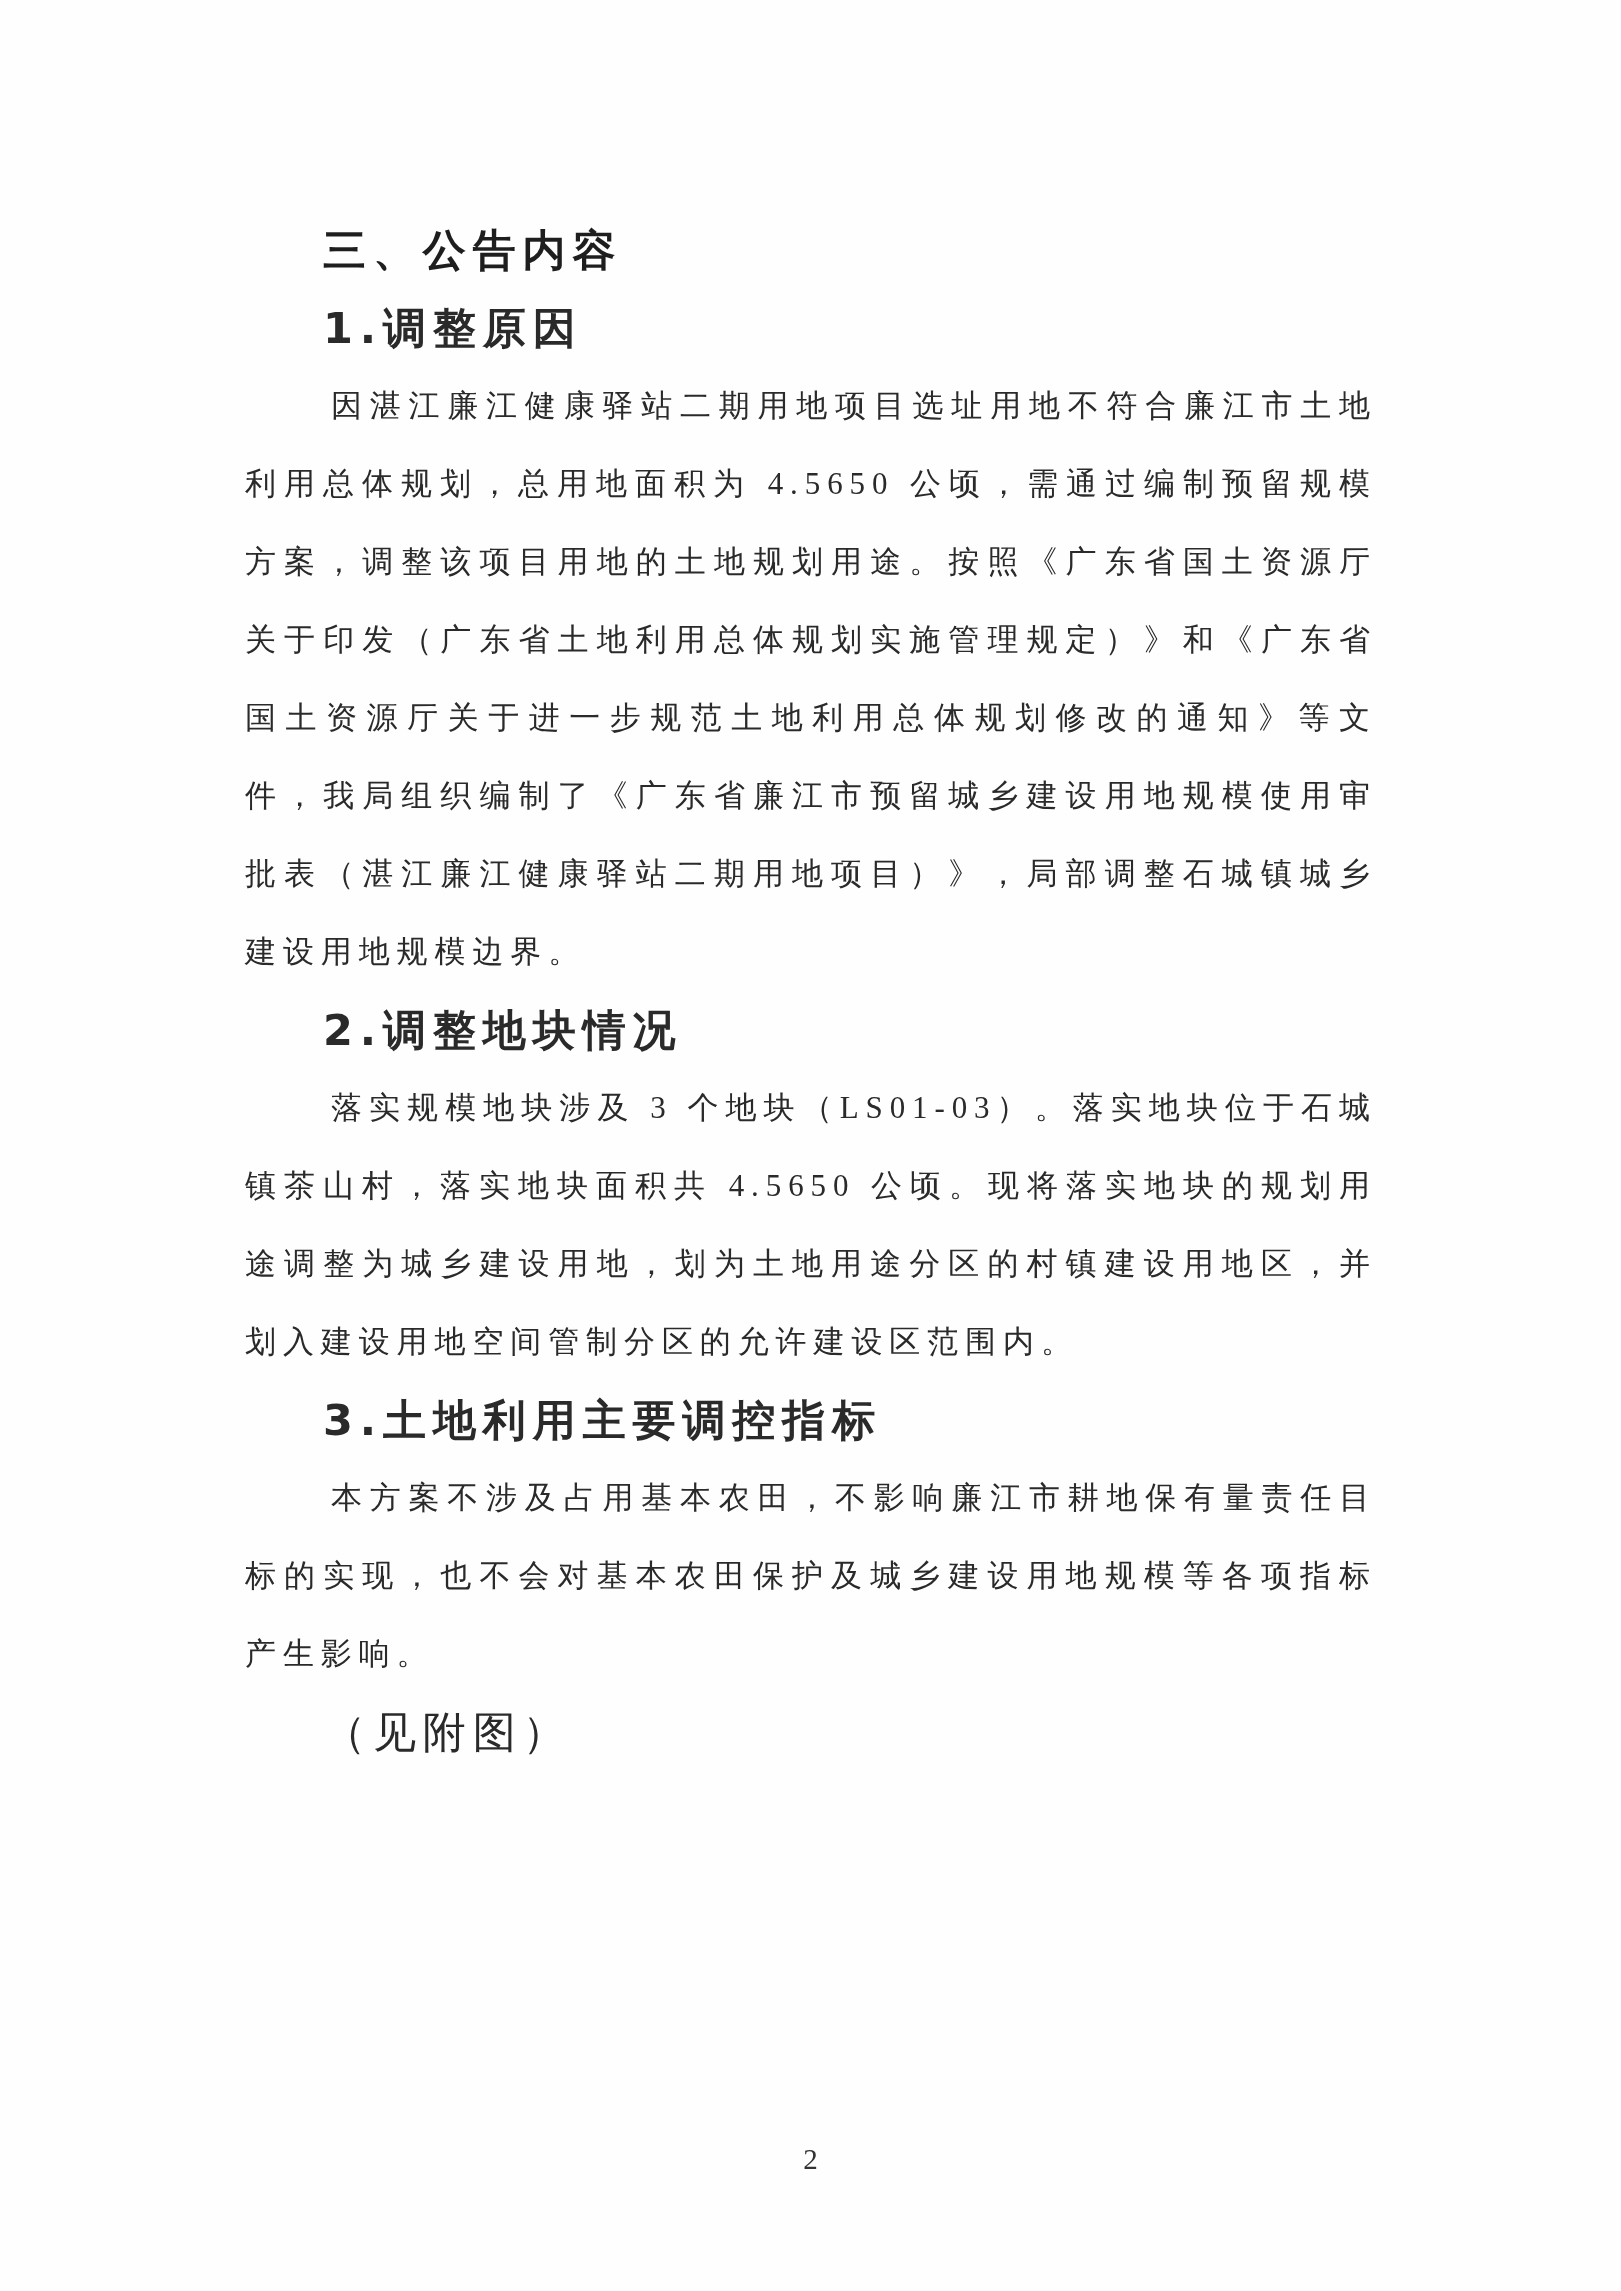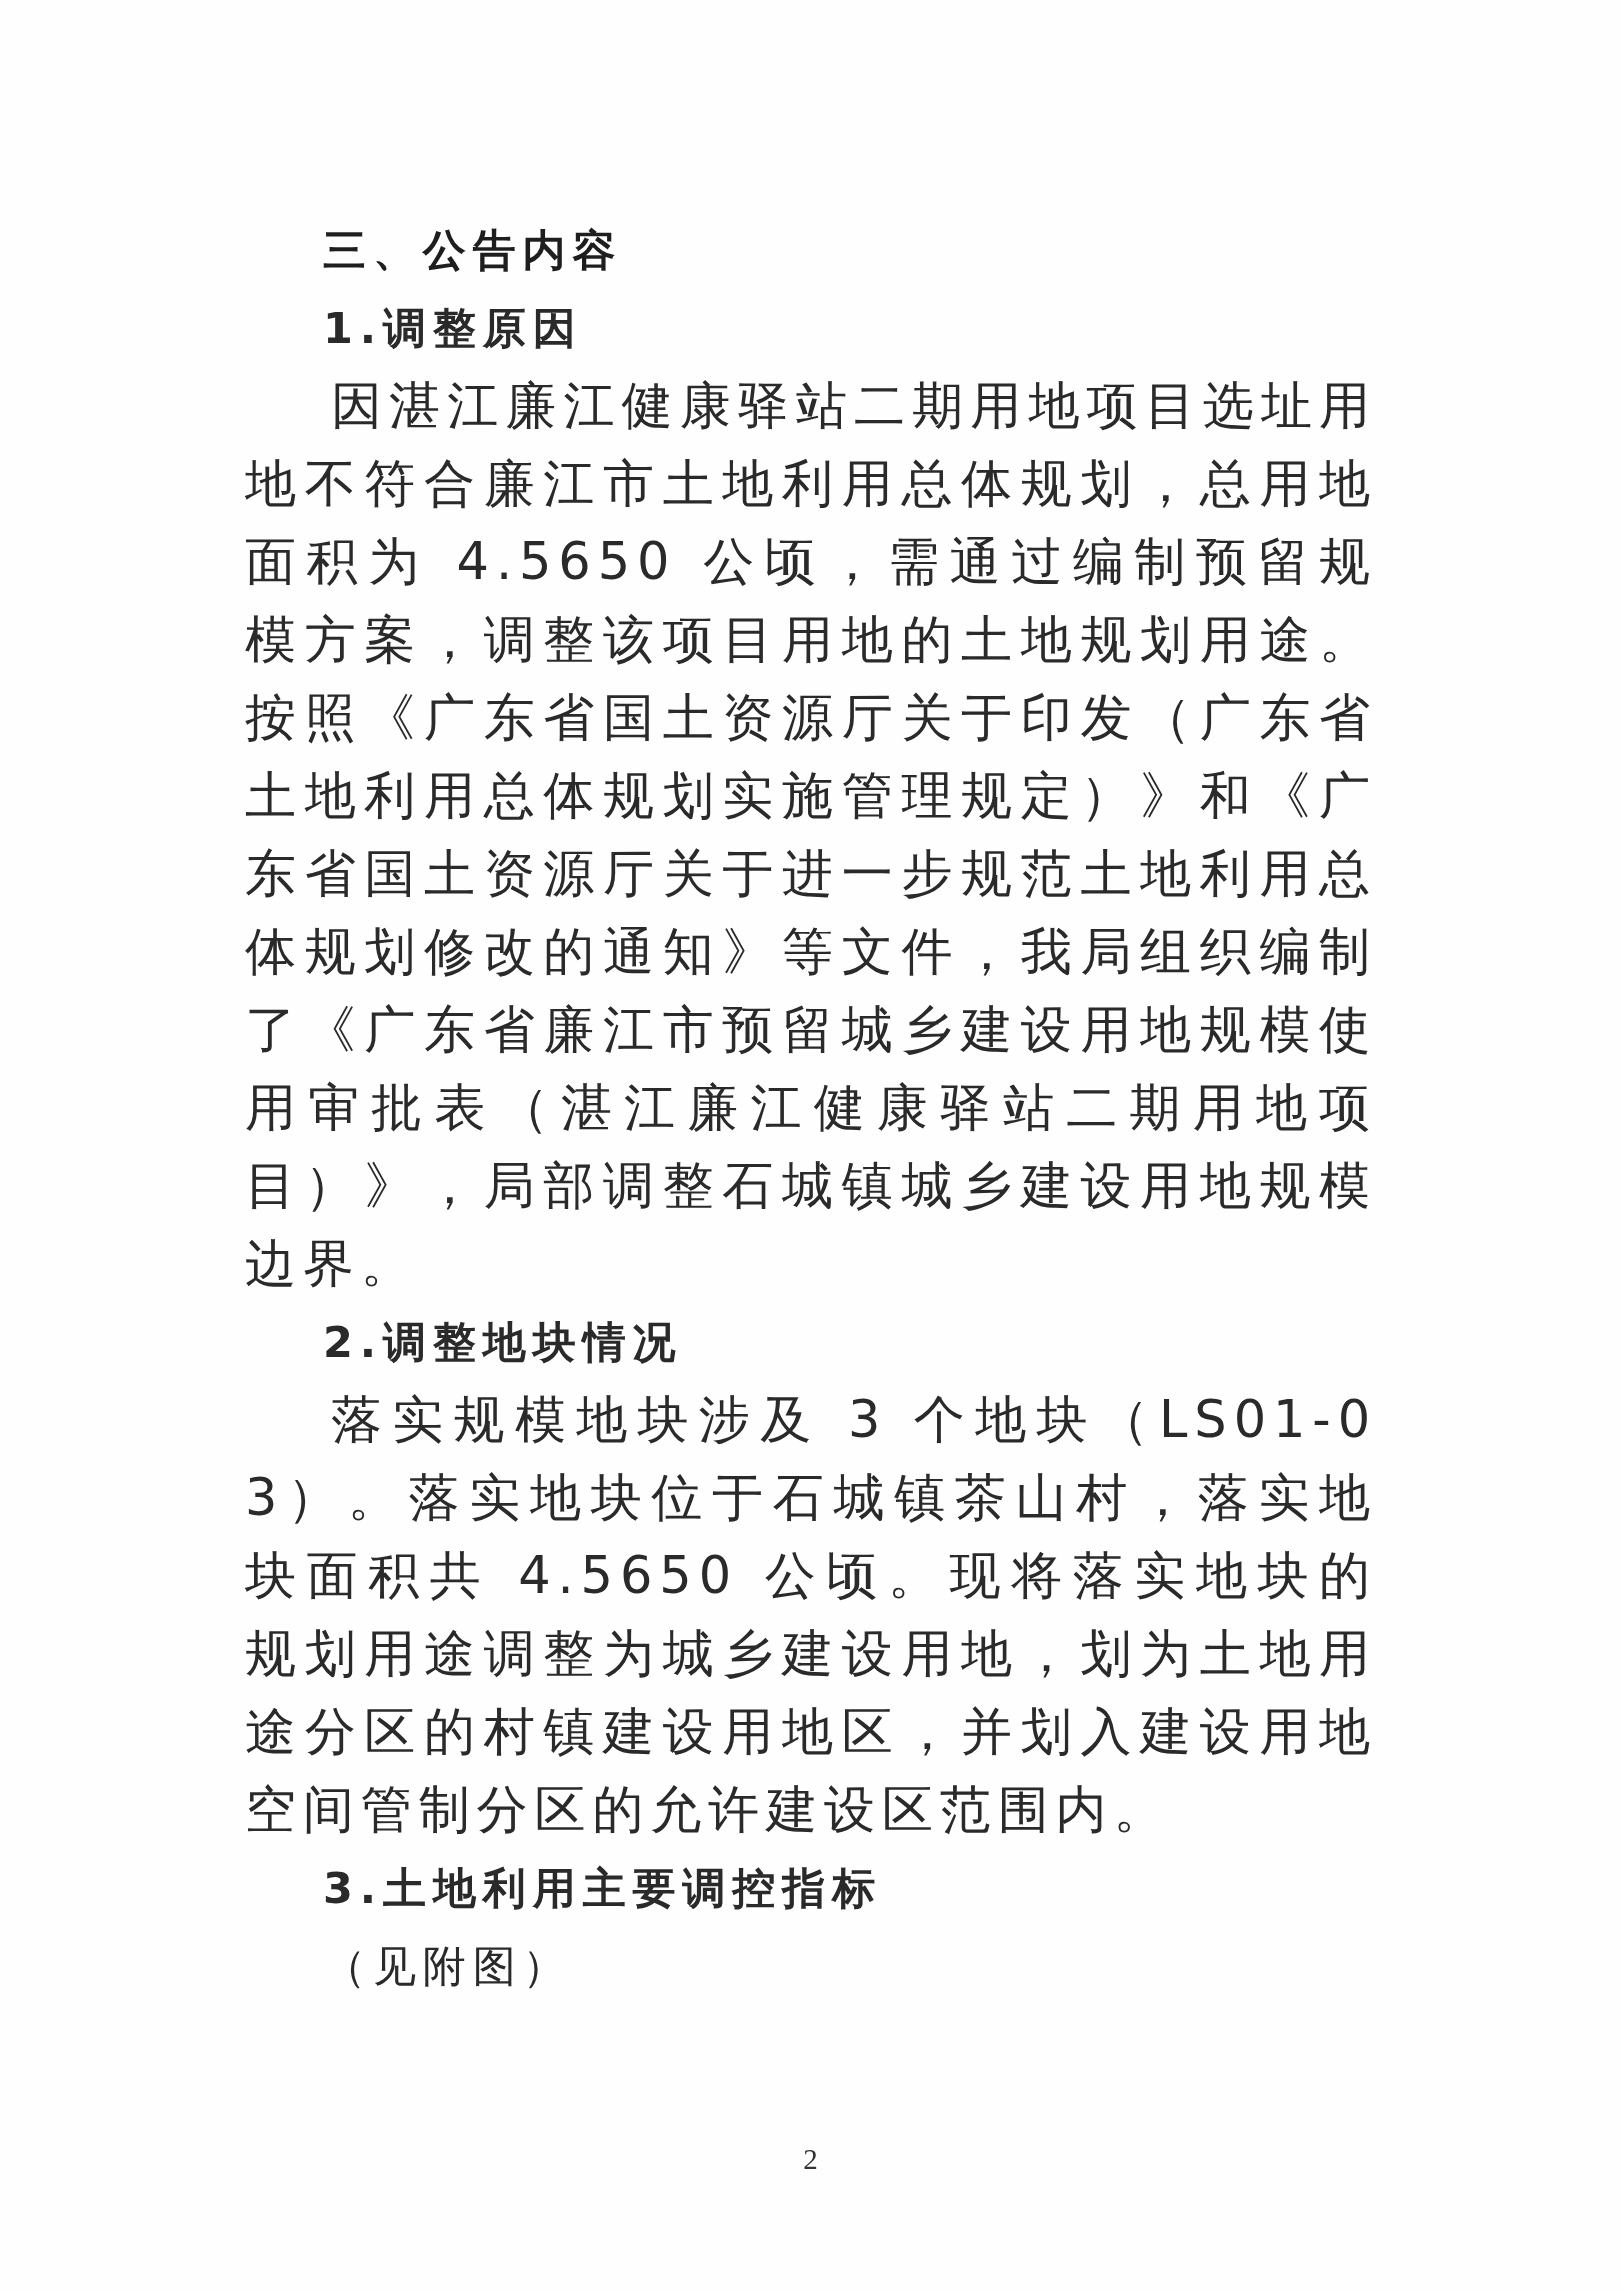--- a/index.html
+++ b/index.html
@@ -24,26 +24,27 @@
     }
     .line {
       font-size: 43px;
       line-height: 78px;
       height: 78px;
       letter-spacing: 6.9px;
       white-space: nowrap;
       overflow: visible;
     }
     .para {
-      font-size: 51px;
+      font-size: 31px;
       line-height: 78px;
       letter-spacing: 6.9px;
       text-align: justify;
       text-align-last: left;
       word-break: break-all;
+      font-family: Liberation Serif, serif;
     }
     .indent { text-indent: 86px; }
     .indent-h { padding-left: 78px; }
     .heading {
       font-weight: bold;
       color: #1e1e1e;
     }
     .subheading {
       font-weight: bold;
     }
@@ -68,20 +69,21 @@
   <div class="line subheading indent-h">1.调整原因</div>
 
   <div class="para indent">因湛江廉江健康驿站二期用地项目选址用地不符合廉江市土地利用总体规划，总用地面积为 4.5650 公顷，需通过编制预留规模方案，调整该项目用地的土地规划用途。按照《广东省国土资源厅关于印发（广东省土地利用总体规划实施管理规定）》和《广东省国土资源厅关于进一步规范土地利用总体规划修改的通知》等文件，我局组织编制了《广东省廉江市预留城乡建设用地规模使用审批表（湛江廉江健康驿站二期用地项目）》，局部调整石城镇城乡建设用地规模边界。</div>
 
   <div class="line subheading indent-h">2.调整地块情况</div>
 
   <div class="para indent">落实规模地块涉及 3 个地块（LS01-03）。落实地块位于石城镇茶山村，落实地块面积共 4.5650 公顷。现将落实地块的规划用途调整为城乡建设用地，划为土地用途分区的村镇建设用地区，并划入建设用地空间管制分区的允许建设区范围内。</div>
 
   <div class="line subheading indent-h">3.土地利用主要调控指标</div>
 
+  <div class="para indent">本方案不涉及占用基本农田，不影响廉江市耕地保有量责任目标的实现，也不会对基本农田保护及城乡建设用地规模等各项指标产生影响。</div>
 
 
   <div class="line indent-h">（见附图）</div>
 
 </div>
 
 <div class="page-number">2</div>
 
 
 </body></html>

